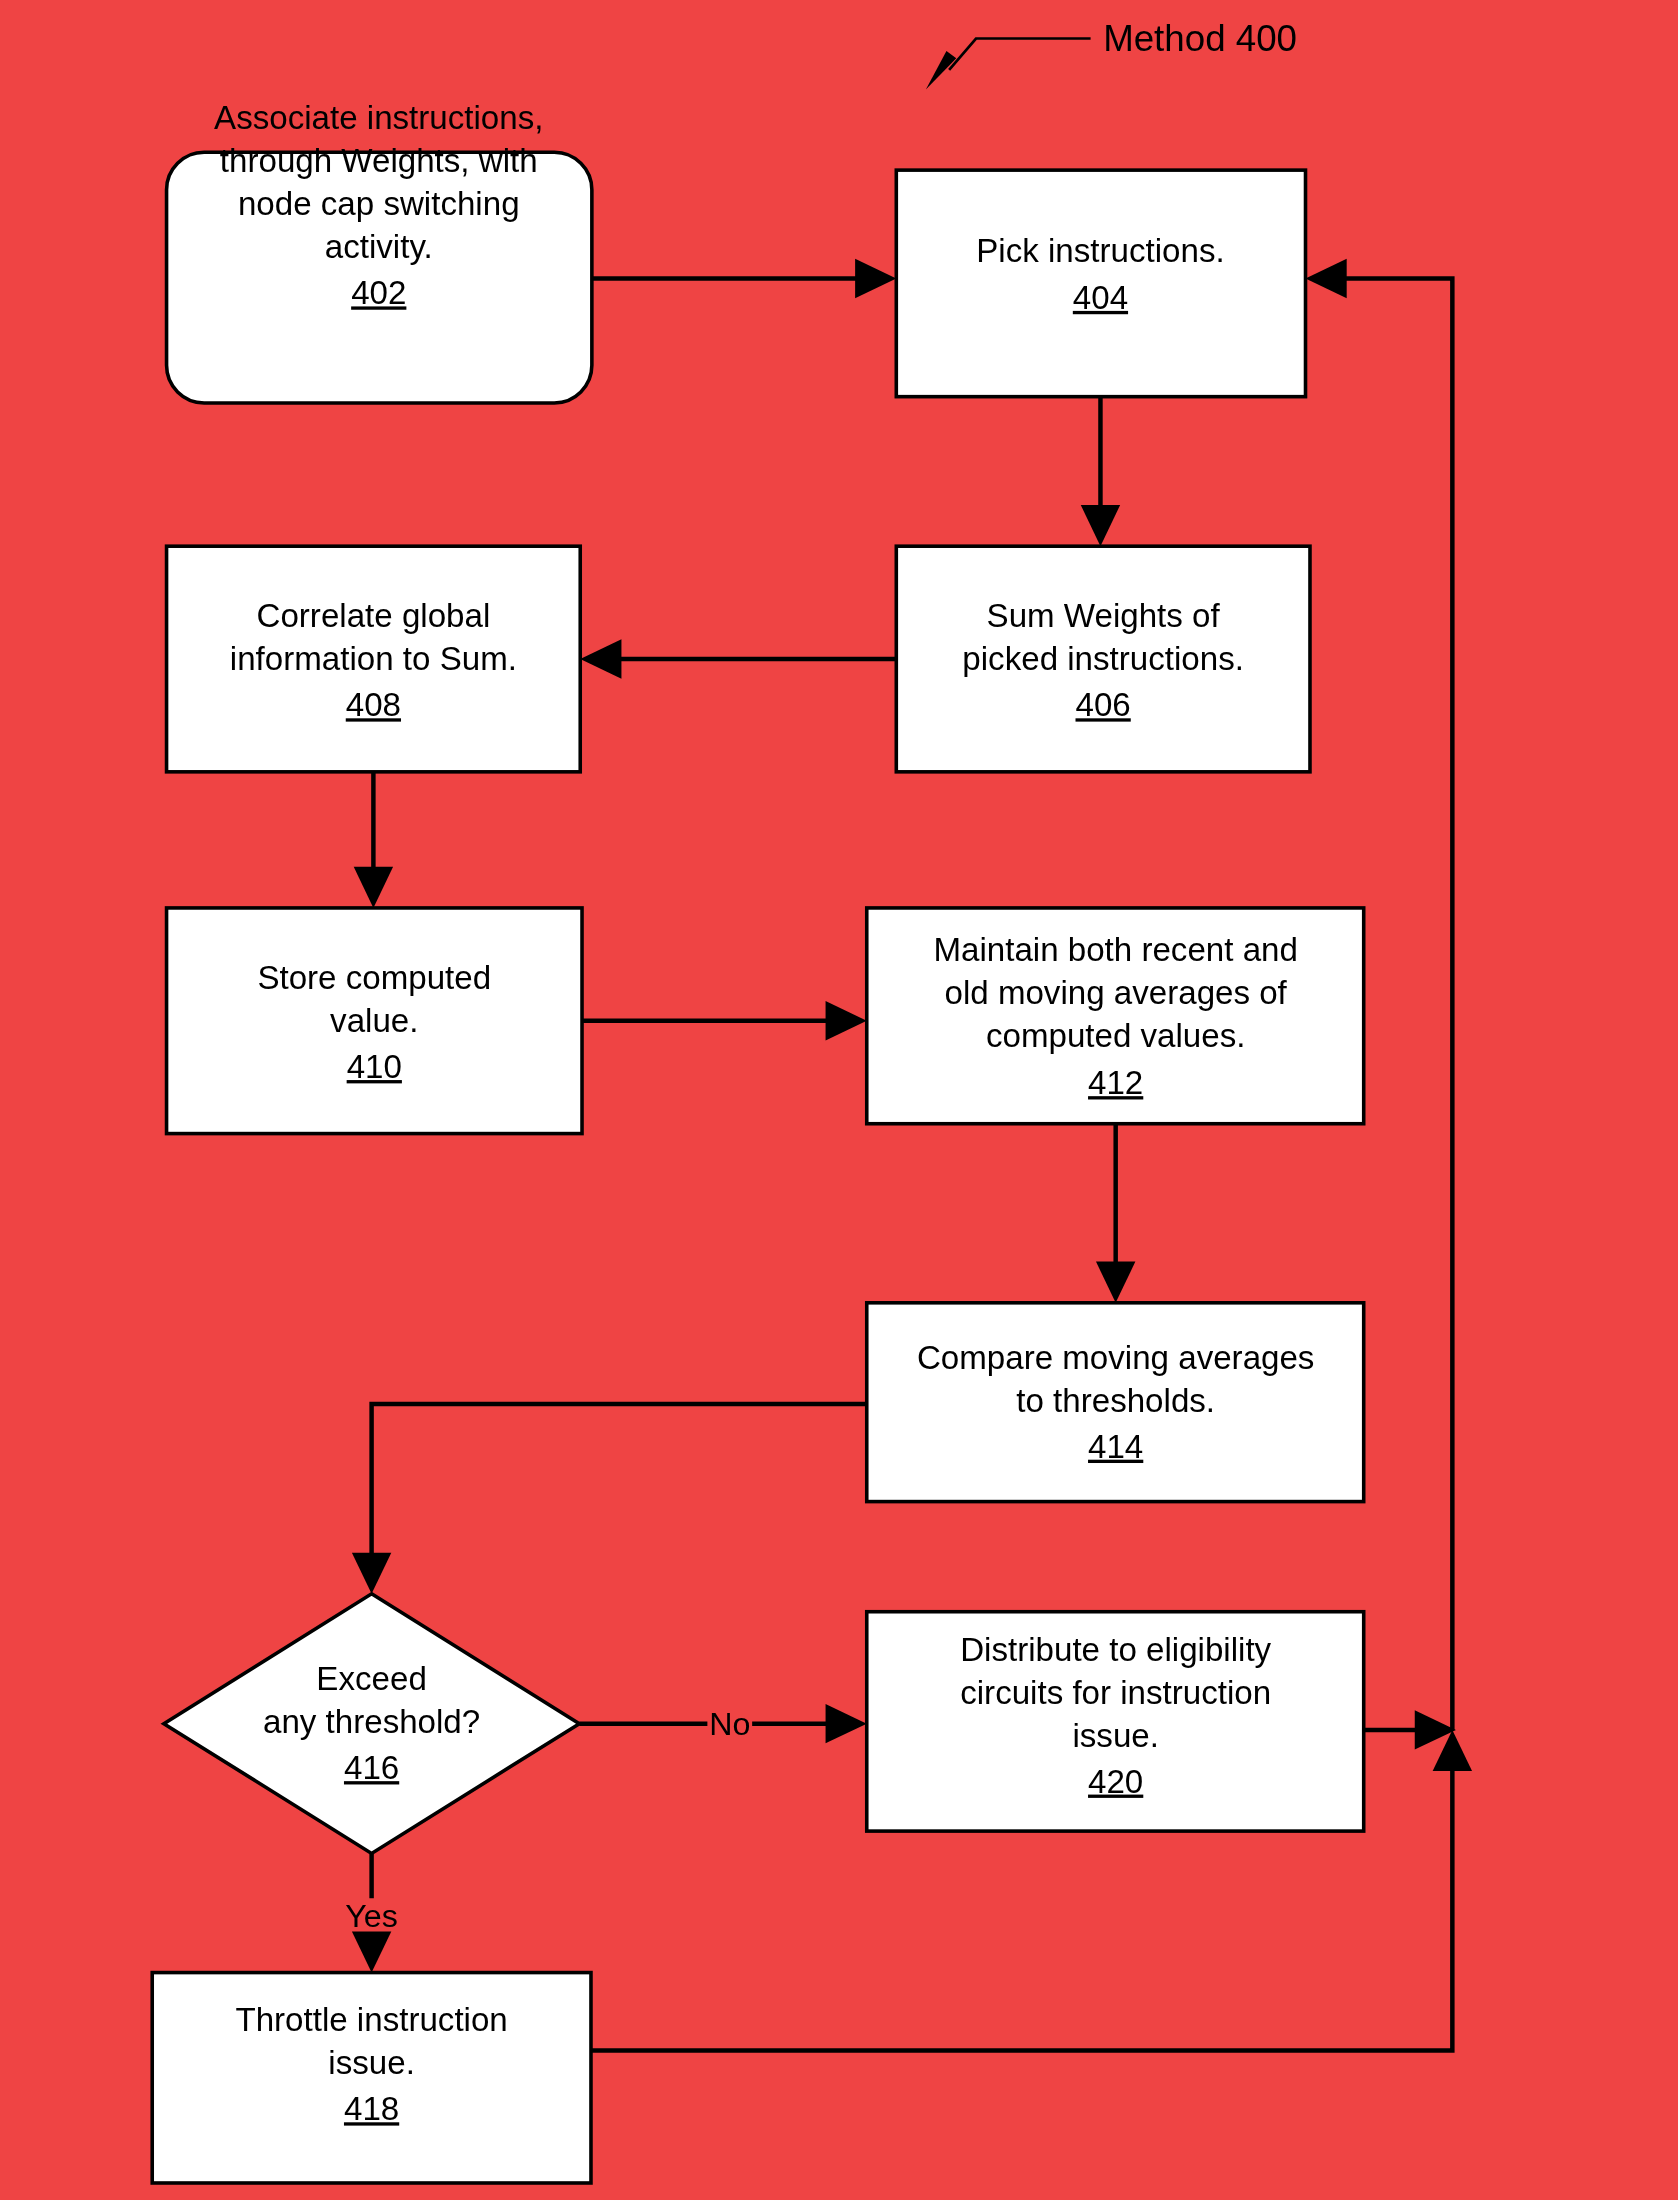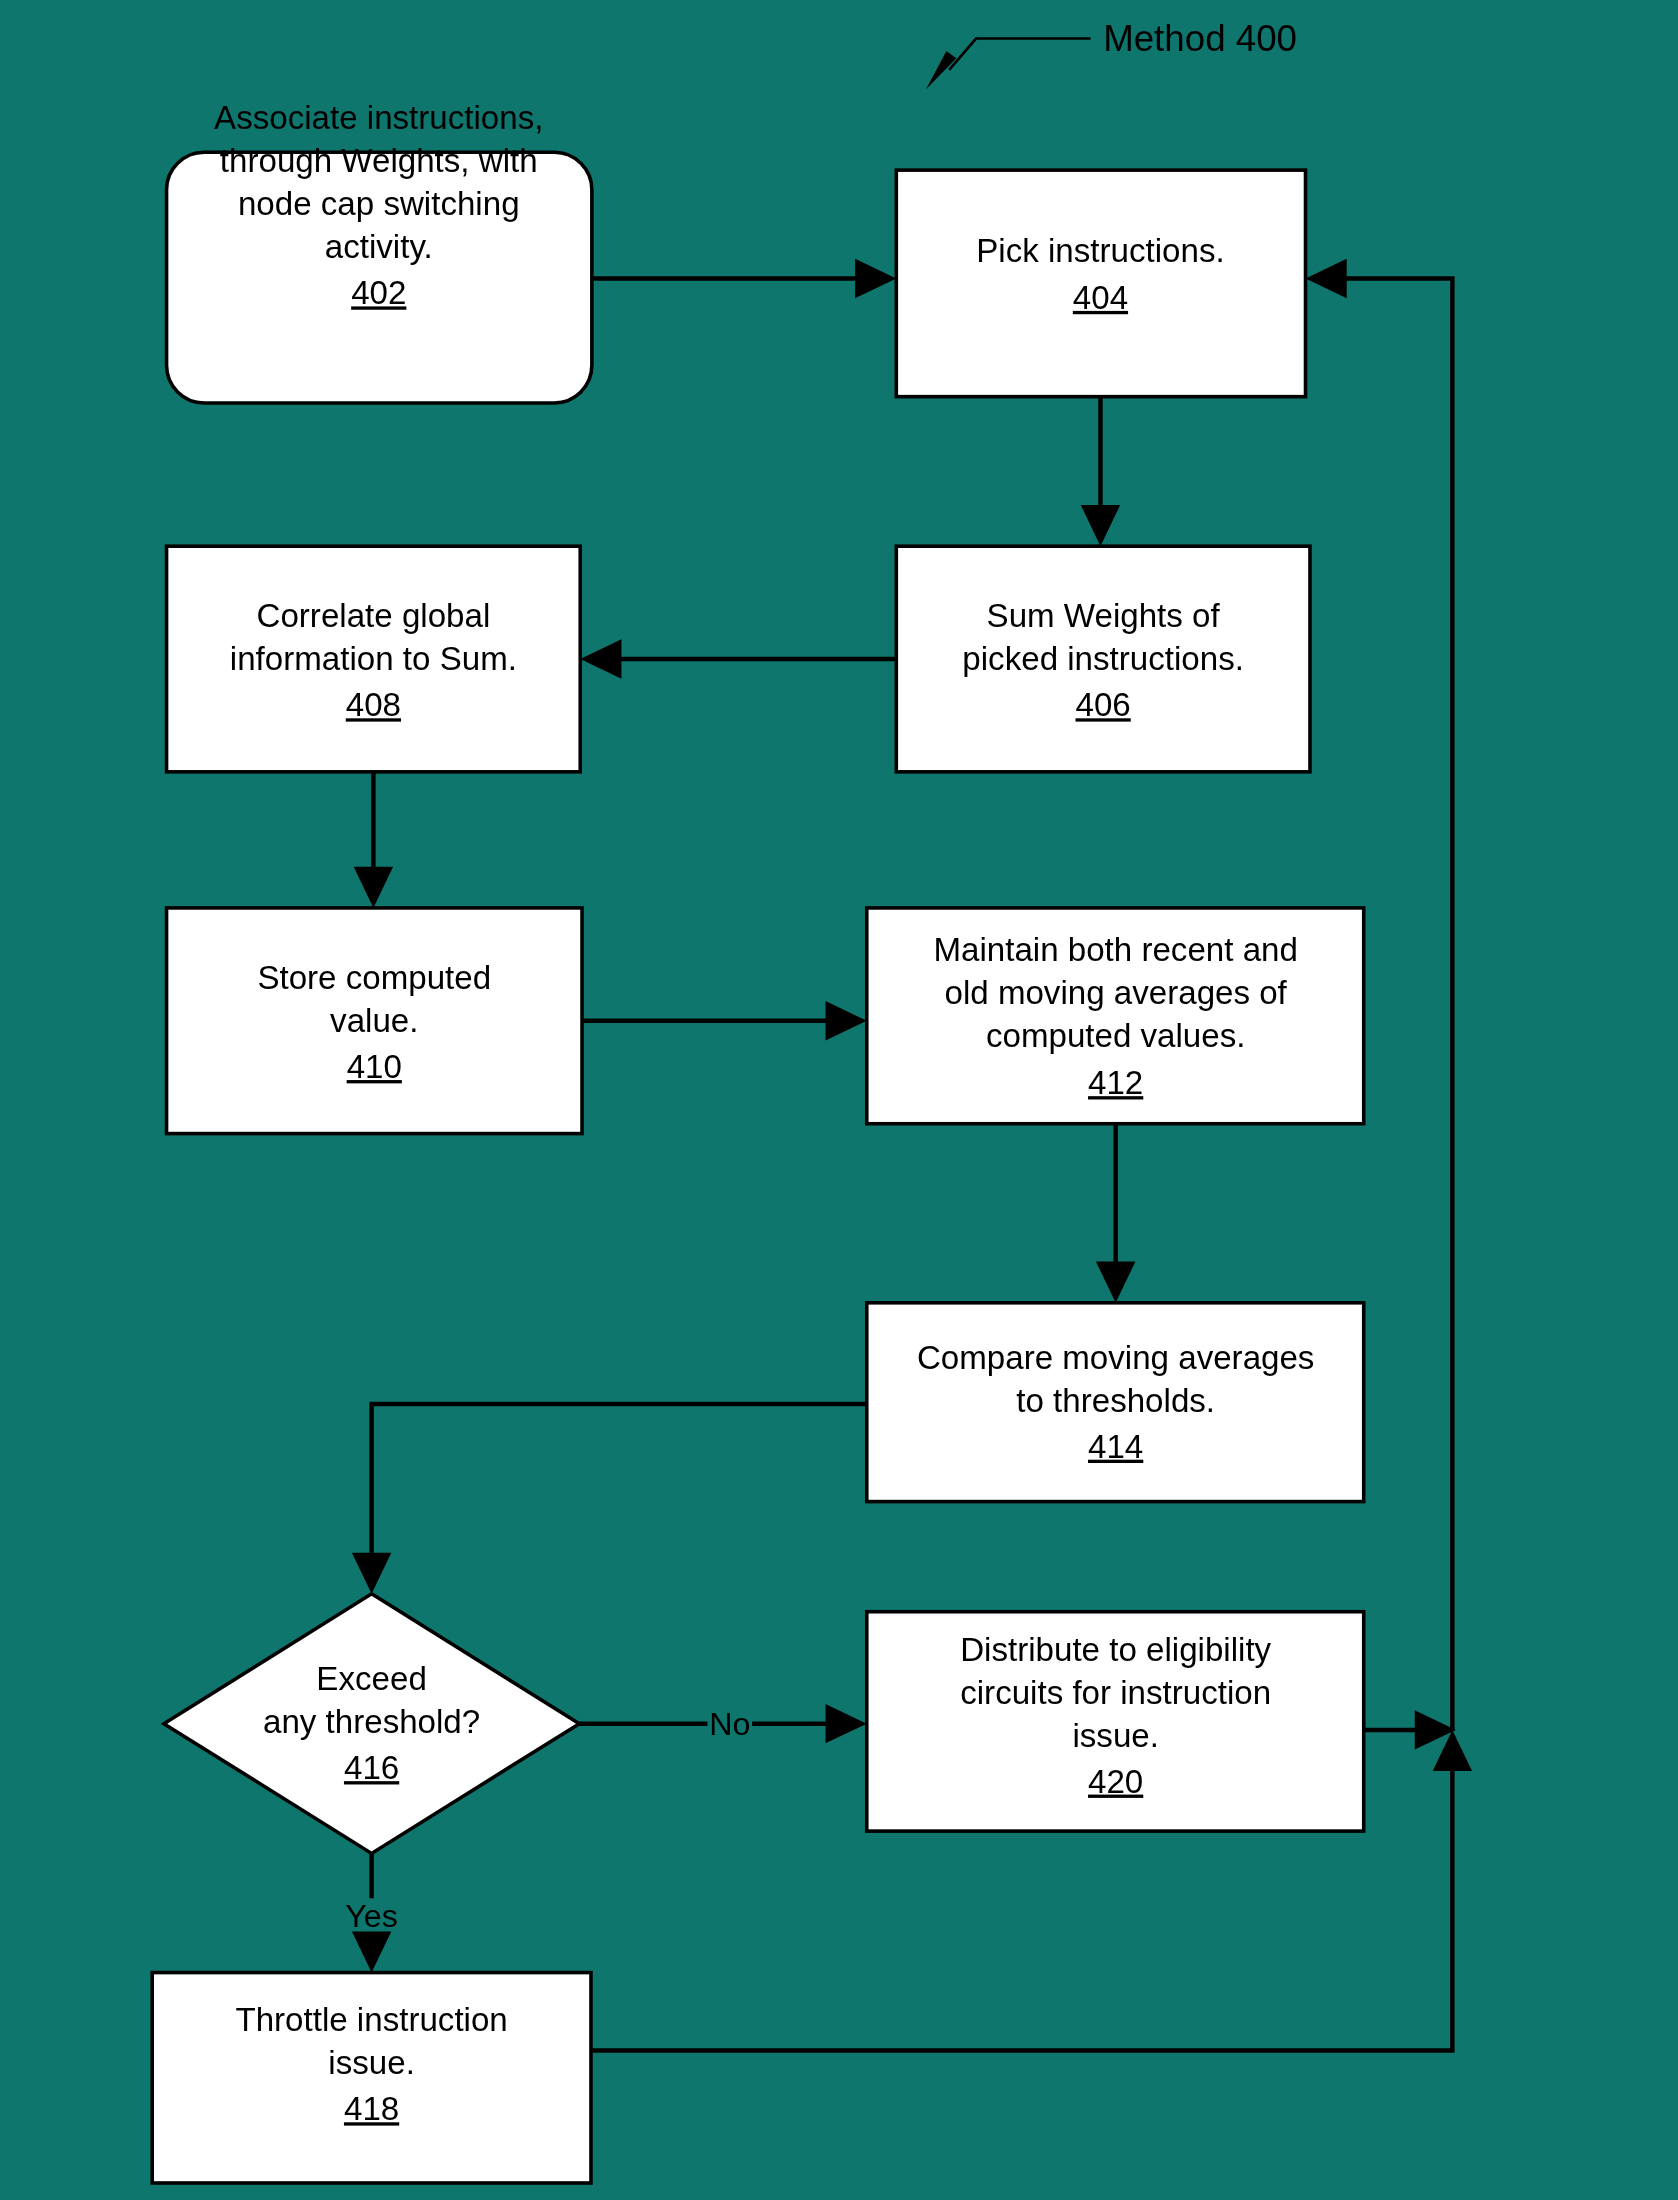--- a/index.html
+++ b/index.html
@@ -8,21 +8,21 @@
     padding: 0;
     background: #ffffff;
   }
   body {
     font-family: "Liberation Sans", sans-serif;
   }
   #canvas {
     position: relative;
     width: 1678px;
     height: 2200px;
-    background: #0f766e;
+    background: #ef4444;
     overflow: hidden;
   }
   svg.flow {
     position: absolute;
     top: 0;
     left: 0;
     width: 1678px;
     height: 2200px;
     display: block;
   }

